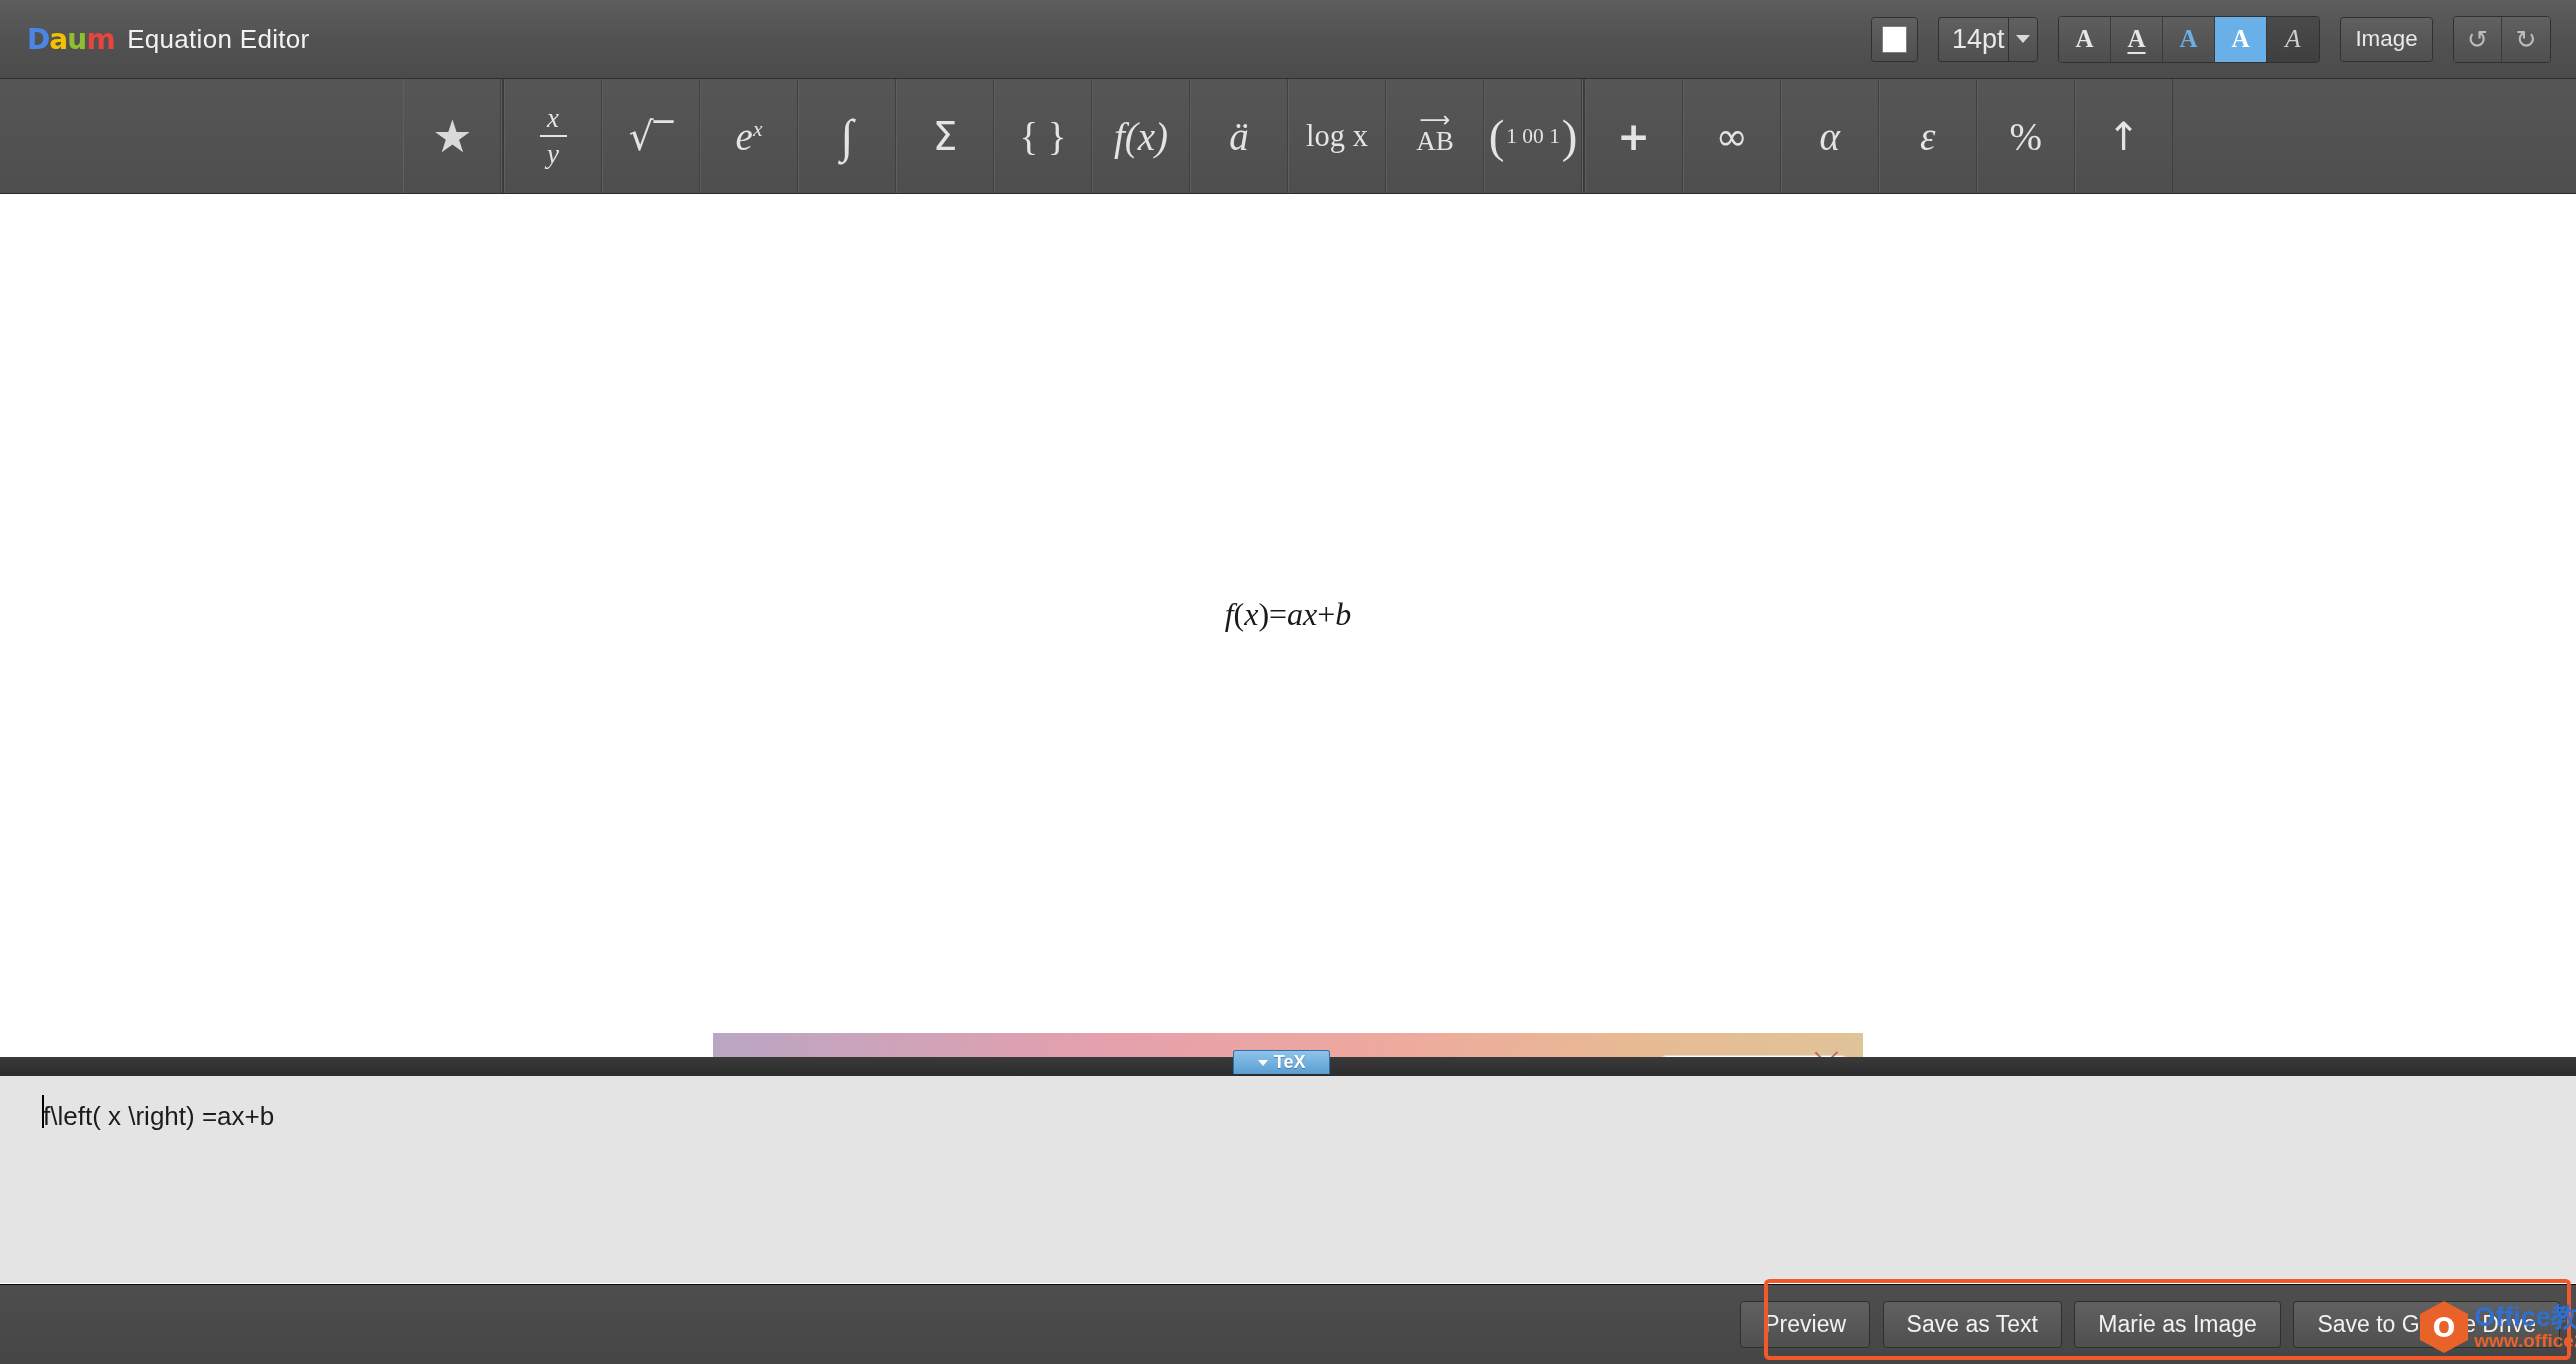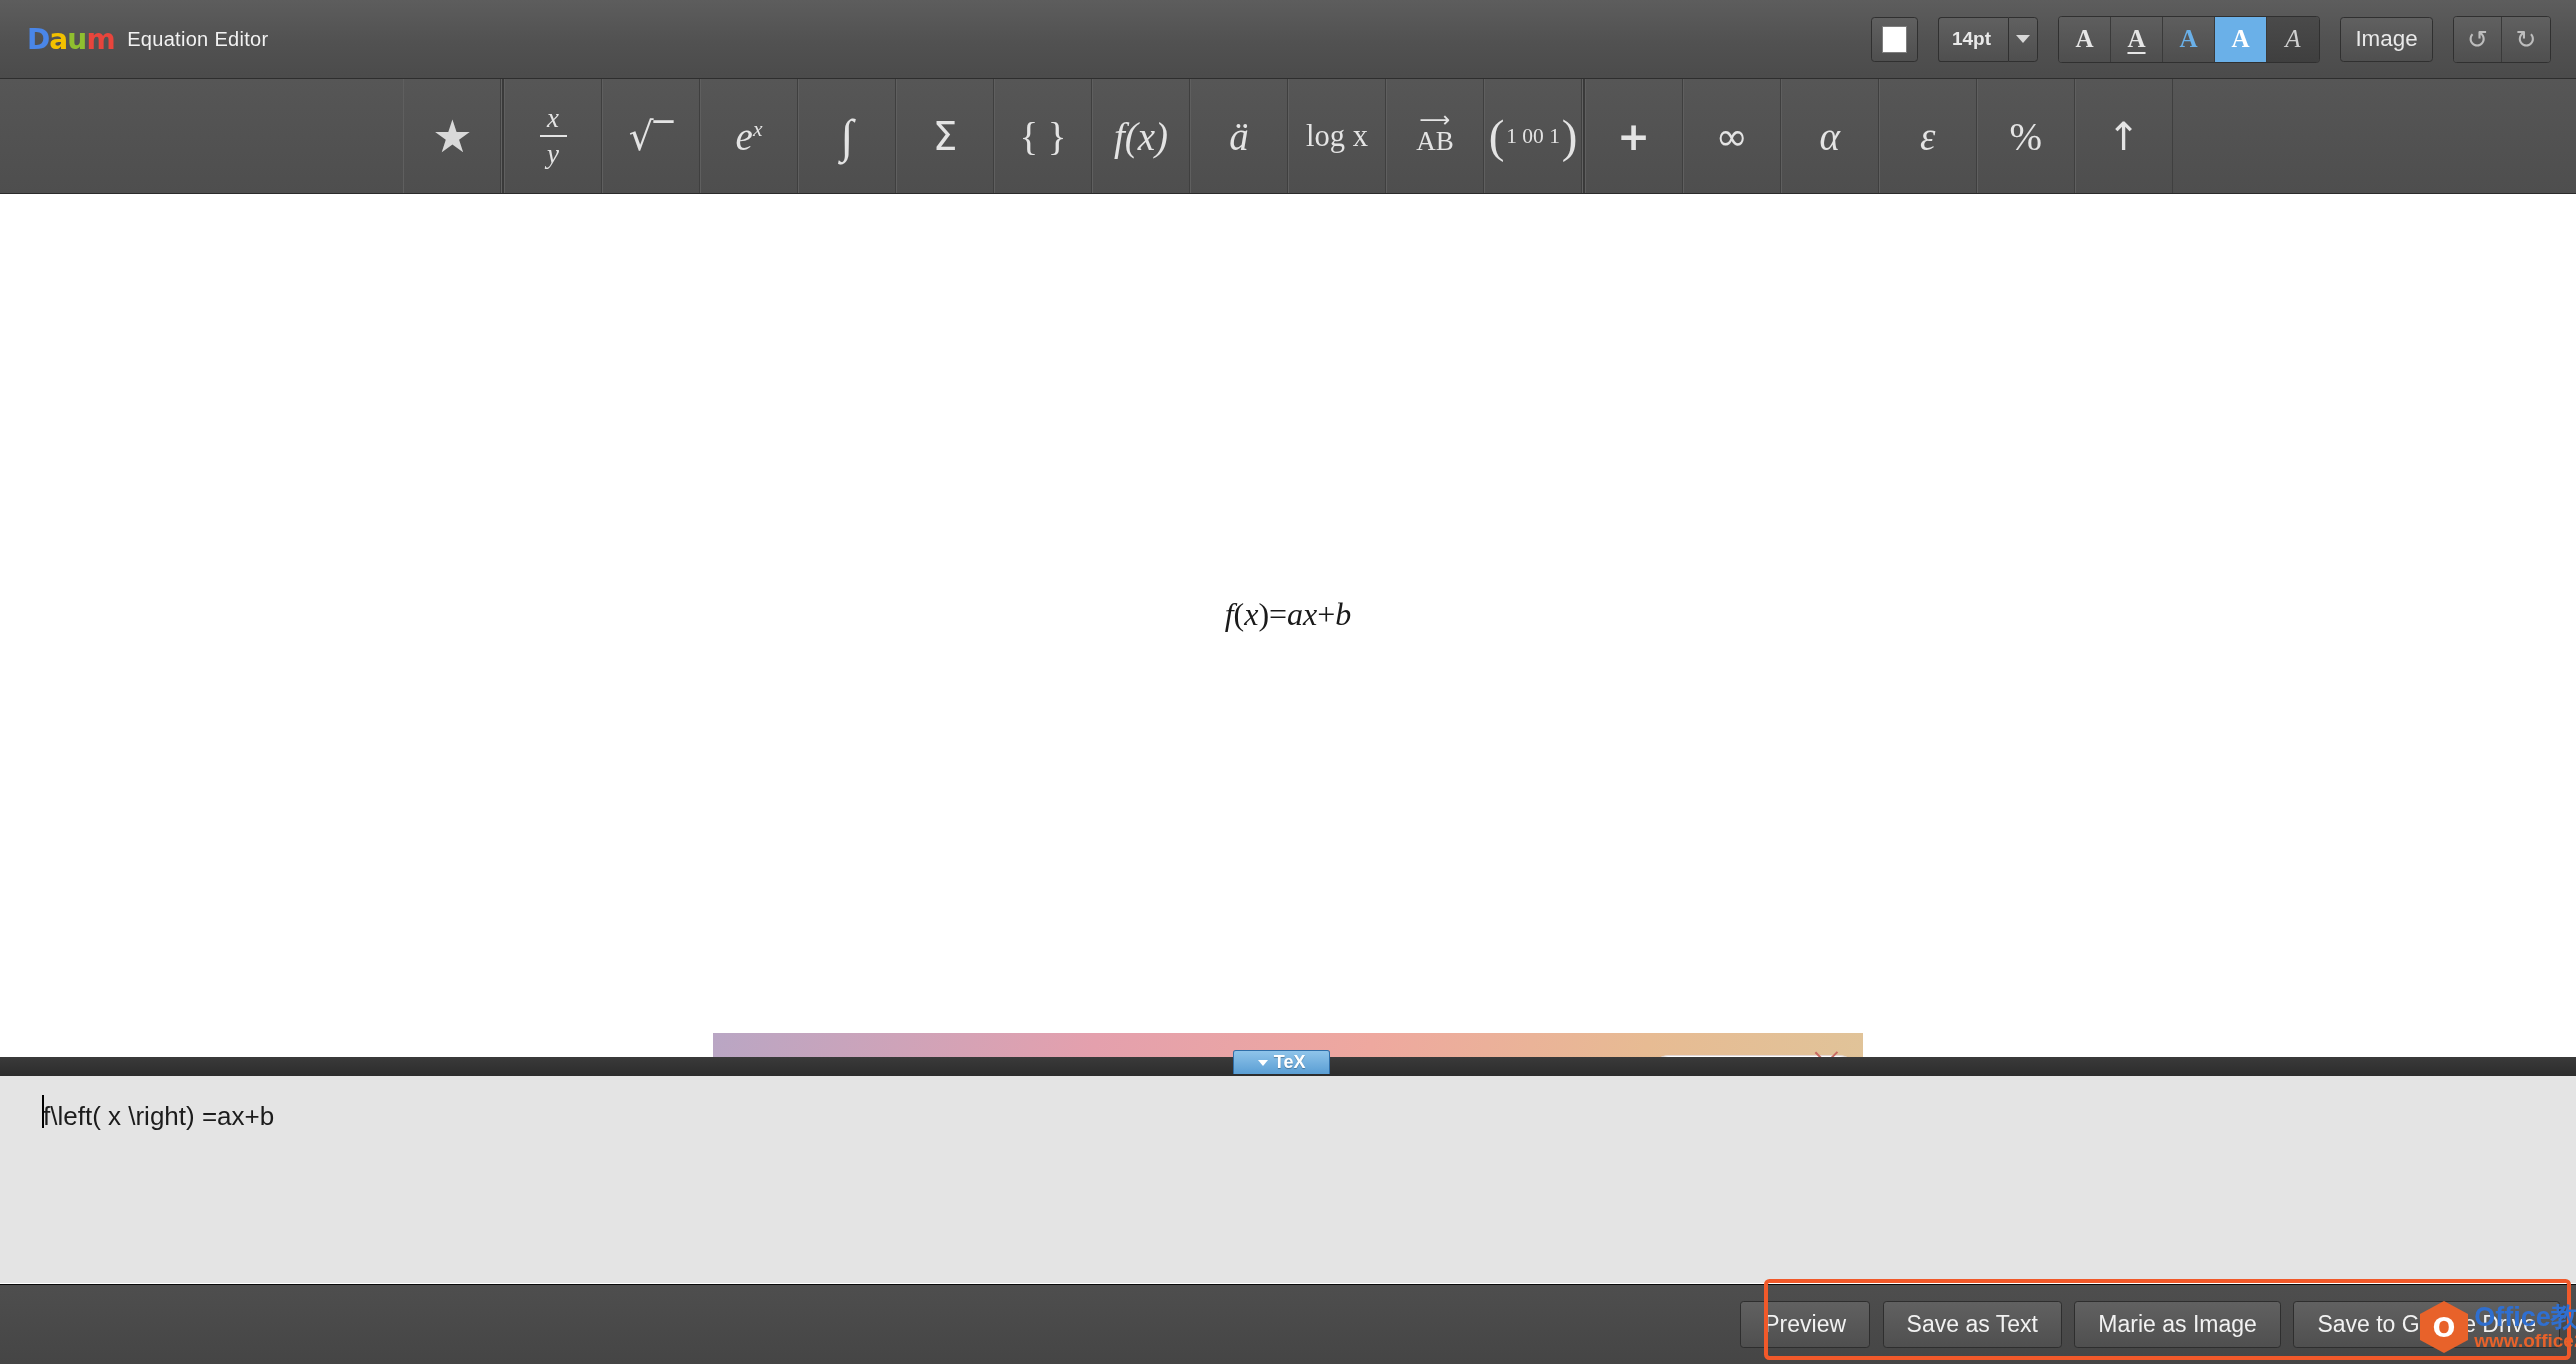--- a/index.html
+++ b/index.html
@@ -18,39 +18,39 @@
     display: flex; align-items: center;
     border-bottom: 0.9px solid #2e2e2e;
   }
   .brand { display: flex; align-items: center; margin-left: 27px; gap: 12.5px; }
   .logo-daum { display: flex; align-items: baseline; font-weight: bold;
     font-size: 28px; letter-spacing: -0.9px; font-family: "DejaVu Sans", sans-serif; }
   .logo-daum .l1 { color: #4a86e8; }
   .logo-daum .l2 { color: #f2c100; }
   .logo-daum .l3 { color: #8fbf2f; }
   .logo-daum .l4 { color: #e8453c; }
-  .app-title { color: #f2f2f2; font-size: 20px; letter-spacing: 0.3px; }
+  .app-title { color: #f2f2f2; font-size: 26px; letter-spacing: 0.3px; }
 
   .header-right {
     margin-left: auto; display: flex; align-items: center; gap: 20px;
     margin-right: 25px;
   }
   .hbtn {
     background: linear-gradient(to bottom,#606060,#4f4f4f);
     border: 0.9px solid #303030; border-radius: 3.6px;
     color: #e9e9e9; display: flex; align-items: center; justify-content: center;
     height: 45px; font-size: 21.5px; cursor: pointer;
   }
   .color-swatch-btn { width: 47px; }
   .color-swatch { width: 25px; height: 27px; background: #ffffff; border: 0.9px solid #7e7e7e; }
 
   .fontsize-group { display: flex; }
   .fontsize-btn {
     width: 70px; justify-content: flex-start; padding-left: 13.4px;
-    border-radius: 3.6px 0 0 3.6px; border-right: none; font-weight: bold; font-size: 19px;
+    border-radius: 3.6px 0 0 3.6px; border-right: none; font-weight: normal; font-size: 27px;
   }
   .fontsize-caret {
     width: 30.5px; border-radius: 0 3.6px 3.6px 0; font-size: 12.5px;
   }
   .caret-dn { width: 0; height: 0; border-left: 7.2px solid transparent;
     border-right: 7.2px solid transparent; border-top: 8px solid #d8d8d8; }
 
   .fmt-group { display: flex; border: 0.9px solid #303030; border-radius: 3.6px; overflow: hidden; }
   .fmt-btn {
     width: 52px; height: 45px; display: flex; align-items: center; justify-content: center;

